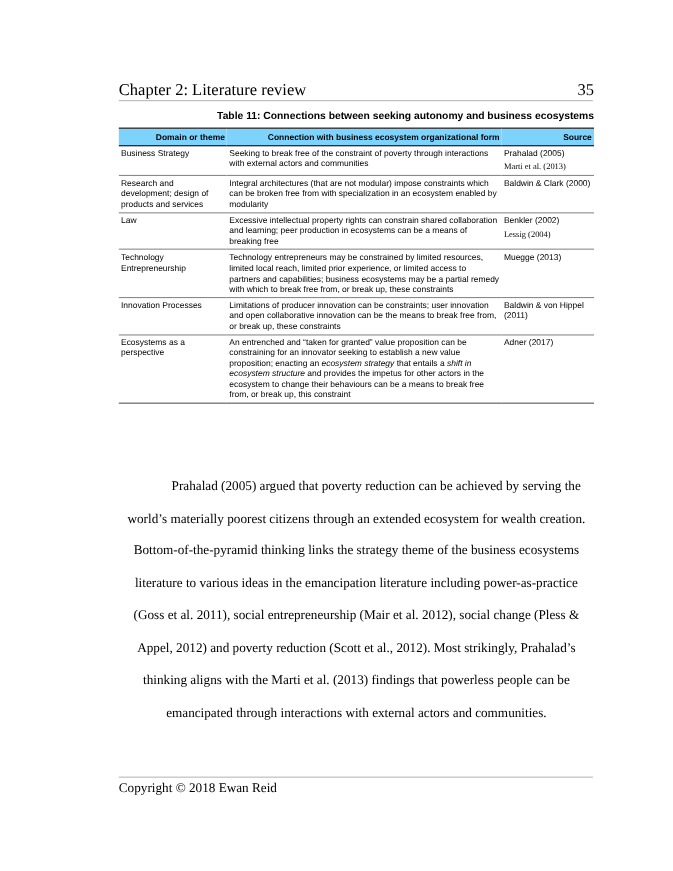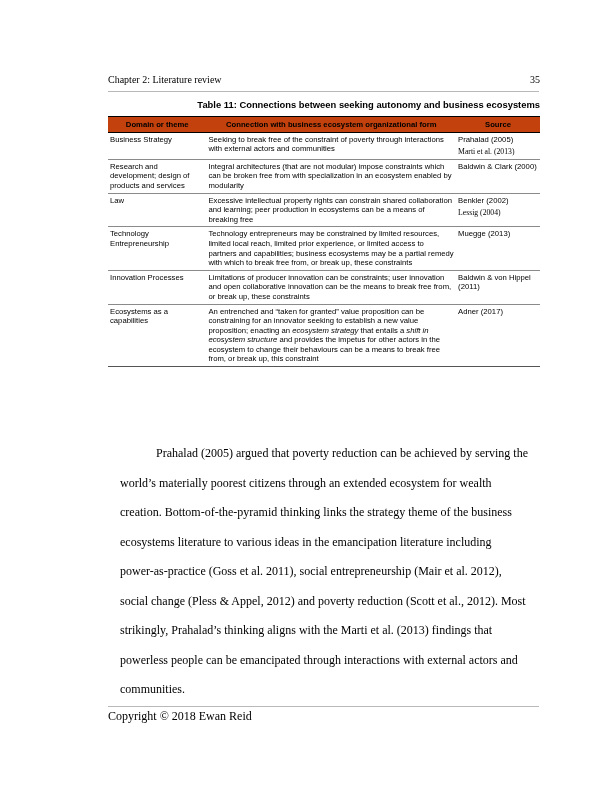--- a/index.html
+++ b/index.html
@@ -1,34 +1,34 @@
 <!DOCTYPE html>
 <html><head>
 <meta charset="utf-8">
 <style>
   html, body { margin:0; padding:0; }
   body { width:612px; height:792px; background:#ffffff; position:relative; overflow:hidden; color:#000; }
   .serif { font-family: "Liberation Serif", "DejaVu Serif", serif; }
   .sans { font-family: "Liberation Sans", "DejaVu Sans", sans-serif; }
-  .header { position:absolute; left:108px; top:74px; width:432px; height:16px; font-size:10px;text-decoration:underline; }
+  .header { position:absolute; left:108px; top:74px; width:432px; height:16px; font-size:15px;text-decoration:underline; }
   .header .chap { position:absolute; left:0; top:0; }
   .header .pnum { position:absolute; right:0; top:0; }
   .hrule { position:absolute; left:108px; width:431px; height:0; border-top:1px solid #b8b8b8; }
   .tbl-title { position:absolute; left:108px; top:99px; width:432px; text-align:right; font-size:9.4px; font-weight:bold; }
   table.t { position:absolute; left:108px; top:116px; width:432px; border-collapse:collapse; font-size:7.7px; line-height:9.6px; }
-  table.t th { background:#c2410c; text-align:center; font-weight:bold; padding:3px 2px 2px 2px; border-top:1.5px solid #000; border-bottom:1.5px solid #000; height:9px; }
+  table.t th { background:#7dd3fc; text-align:right; font-weight:bold; padding:3px 2px 2px 2px; border-top:1.5px solid #000; border-bottom:1.5px solid #000; height:9px; }
   table.t td { vertical-align:top; padding:2px 2px 2px 2px; border-bottom:1.5px solid #8a8a8a; }
   table.t tr.last td { border-bottom:1.5px solid #555; }
   .c1 { width:96px; }
   .c2 { width:254px;margin-top:12px; }
   .c3 { width:82px; }
   .src { display:block; }
   .src + .src { margin-top:3px;font-family:Liberation Serif, serif; }
   .body-text { position:absolute; left:108px; width:432px; font-size:12px; line-height:29.5px; }
-  .para { margin:12px; text-indent:36px; text-align:left; }
+  .para { margin:0; text-indent:36px; text-align:center; }
   .footer { position:absolute; left:108px; top:709px; width:432px; text-align:left; font-size:12px; }
 </style>
 </head>
 <body>
 
 <div class="header serif">
   <span class="chap">Chapter 2: Literature review</span>
   <span class="pnum">35</span>
 </div>
 <div class="hrule" style="top:91px;"></div>
@@ -75,21 +75,21 @@
       </td>
     </tr>
     <tr>
       <td>Innovation Processes</td>
       <td>Limitations of producer innovation can be constraints; user innovation and open collaborative innovation can be the means to break free from, or break up, these constraints</td>
       <td>
         <span class="src">Baldwin &amp; von Hippel (2011)</span>
       </td>
     </tr>
     <tr class="last">
-      <td>Ecosystems as a capabilities</td>
+      <td>Ecosystems as a perspective</td>
       <td><span>An entrenched and “taken for granted” value proposition can be constraining for an innovator seeking to establish a new value proposition; enacting an </span><em>ecosystem strategy</em><span> that entails a </span><em>shift in ecosystem structure</em><span> and provides the impetus for other actors in the ecosystem to change their behaviours can be a means to break free from, or break up, this constraint</span></td>
       <td>
         <span class="src">Adner (2017)</span>
       </td>
     </tr>
   </tbody>
 </table>
 
 <div class="body-text serif" style="top:427px;">
   <p class="para">Prahalad (2005) argued that poverty reduction can be achieved by serving the world’s materially poorest citizens through an extended ecosystem for wealth creation. Bottom-of-the-pyramid thinking links the strategy theme of the business ecosystems literature to various ideas in the emancipation literature including power-as-practice (Goss et al. 2011), social entrepreneurship (Mair et al. 2012), social change (Pless &amp; Appel, 2012) and poverty reduction (Scott et al., 2012).  Most strikingly, Prahalad’s thinking aligns with the Marti et al. (2013) findings that powerless people can be emancipated through interactions with external actors and communities.</p>

